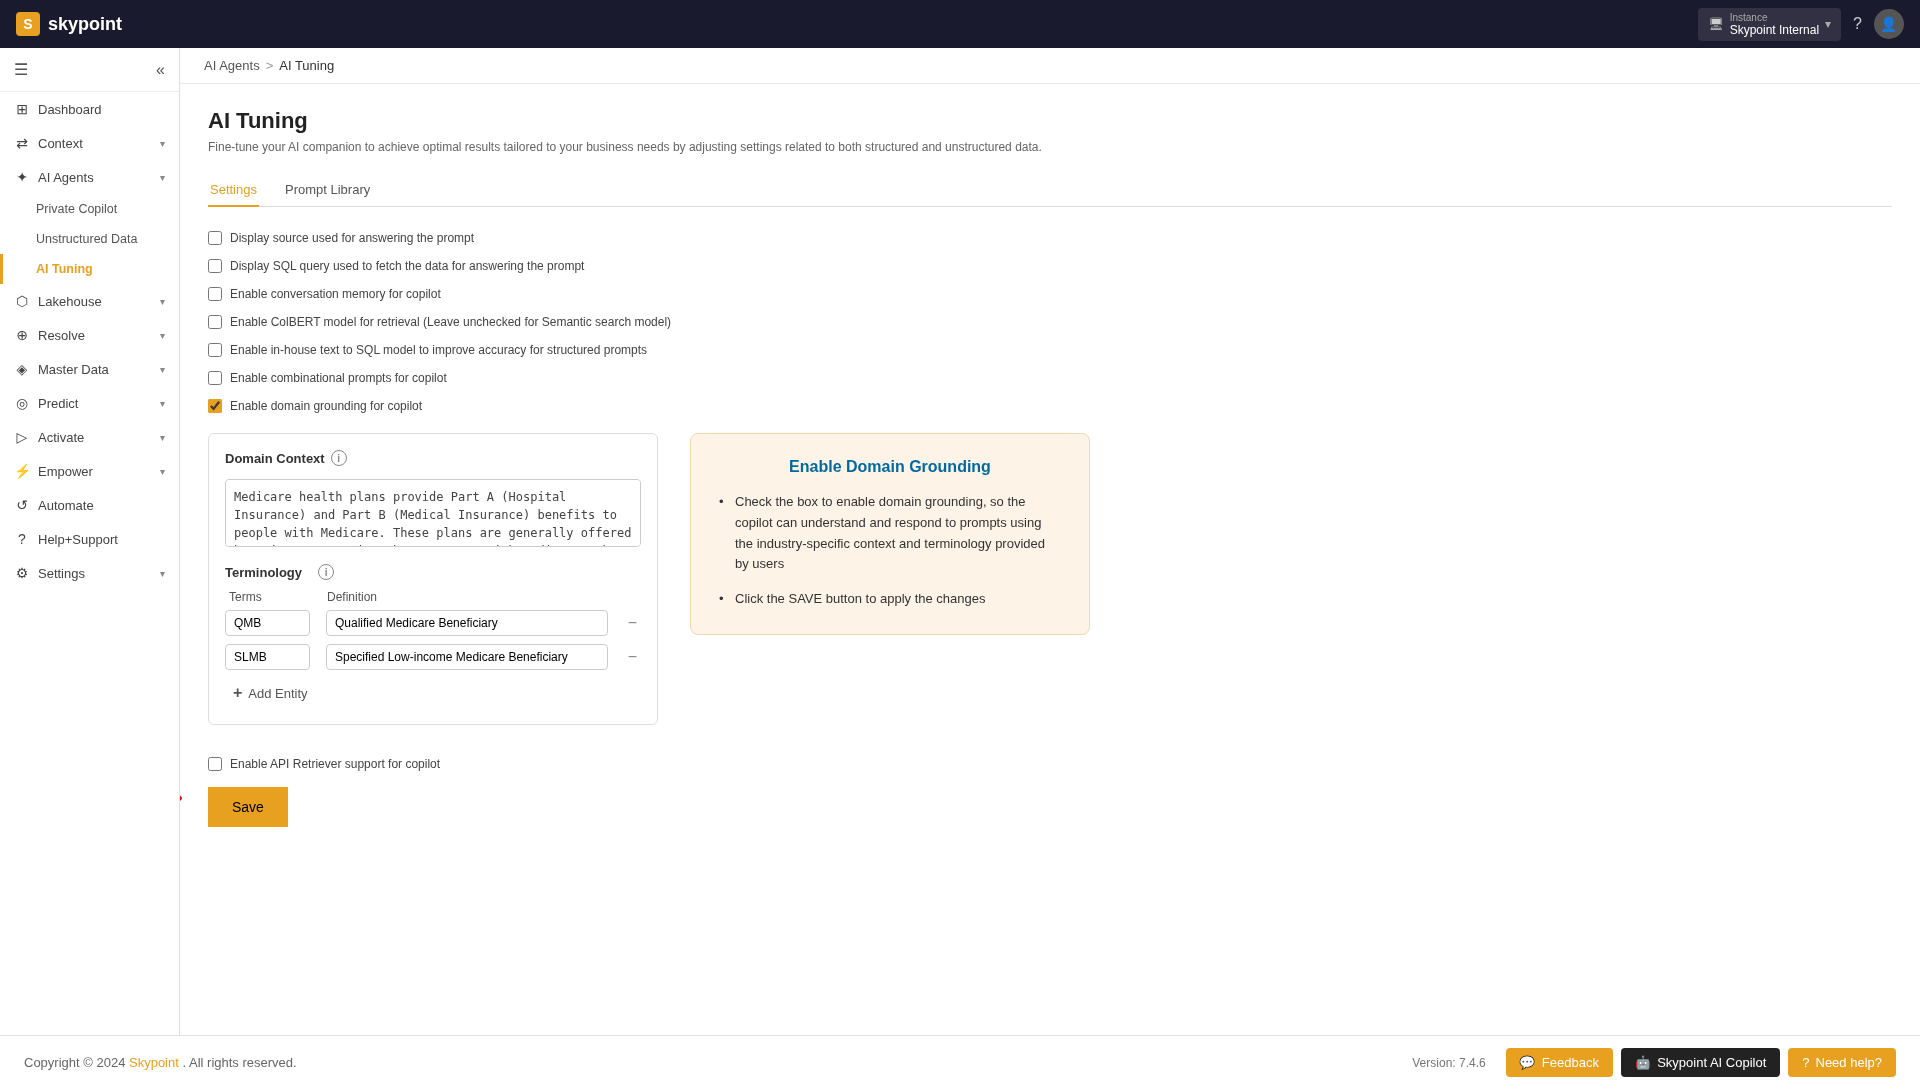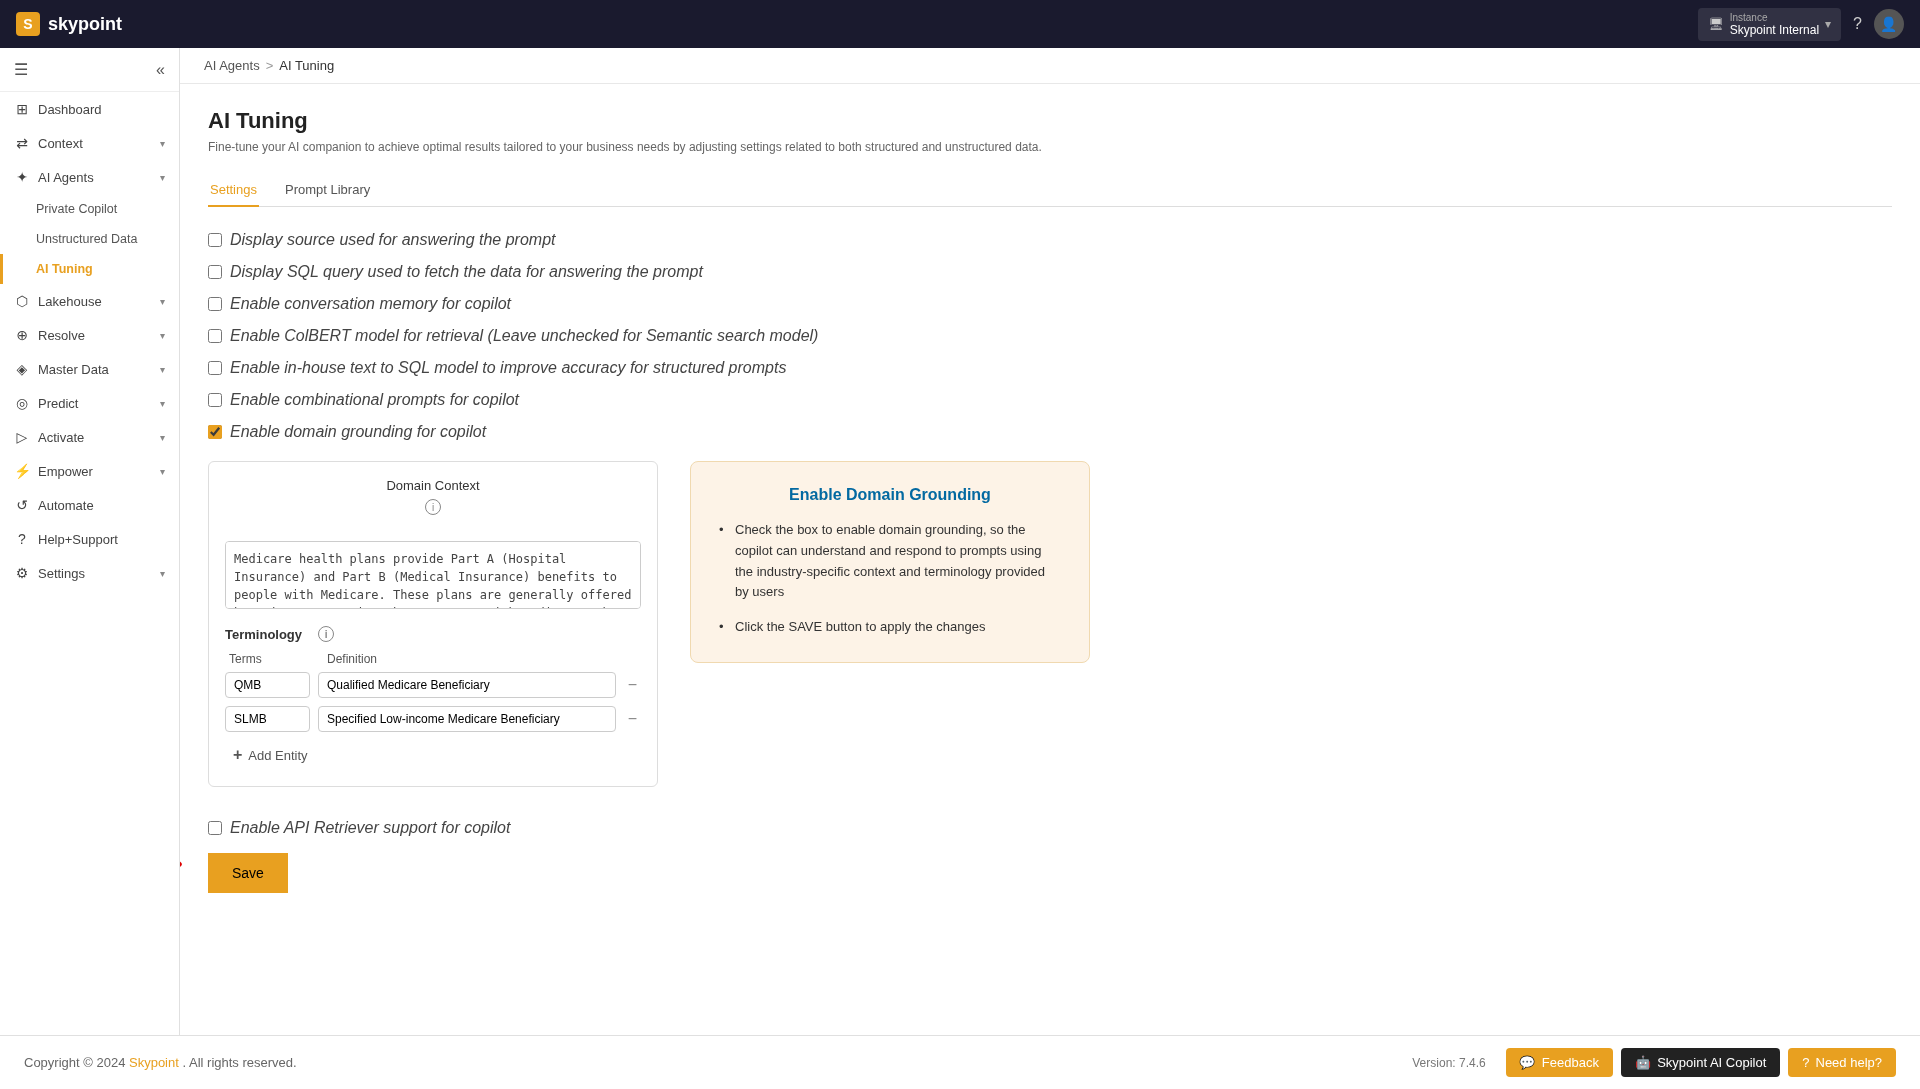--- a/index.html
+++ b/index.html
@@ -110,52 +110,52 @@
       color: #555;
       border-bottom: 2px solid transparent;
       margin-bottom: -1px;
     }
     .tab.active { color: #e8a020; border-bottom-color: #e8a020; font-weight: 500; }
 
     
     .checkbox-list { display: flex; flex-direction: column; gap: 14px; margin-bottom: 20px; }
     .checkbox-row { display: flex; align-items: center; gap: 8px; }
     .checkbox-row input[type="checkbox"] { width: 14px; height: 14px; cursor: pointer; accent-color: #e8a020; }
-    .checkbox-label { font-size: 16px; color: #444; cursor: pointer; font-style: italic; }
+    .checkbox-label { font-size: 12px; color: #444; cursor: pointer; }
 
     
     .domain-section {
       background: #fff;
       border: 1px solid #ddd;
       border-radius: 6px;
       padding: 16px;
       width: 450px;
       margin-bottom: 16px;
     }
-    .domain-section-title { font-size: 13px; font-weight: 400; color: #333; margin-bottom: 26px; display: flex; align-items: center; gap: 6px; flex-direction: column; }
+    .domain-section-title { font-size: 13px; font-weight: 700; color: #333; margin-bottom: 13px; display: flex; align-items: center; gap: 6px; }
     .info-icon { width: 16px; height: 16px; border-radius: 50%; border: 1px solid #888; display: inline-flex; align-items: center; justify-content: center; font-size: 10px; color: #888; cursor: pointer; }
 
     .domain-textarea {
       width: 100%;
       height: 68px;
       border: 1px solid #ccc;
       border-radius: 4px;
       padding: 8px;
       font-size: 12px;
       color: #444;
       resize: none;
       line-height: 1.5;
     }
 
     
     .terminology-title { font-size: 13px; font-weight: 600; color: #333; margin: 14px 0 10px; display: flex; align-items: center; gap: 16px; }
     .terminology-header { display: flex; gap: 8px; margin-bottom: 6px; font-size: 12px; color: #555; font-weight: 500; padding: 0 4px; }
     .terminology-header-terms { width: 90px; }
 
-    .terminology-row { display: flex; align-items: center; gap: 8px; margin-bottom: 8px; }
+    .terminology-row { display: flex; align-items: center; gap: 16px; margin-bottom: 8px; }
     .term-input { width: 85px; border: 1px solid #ccc; border-radius: 4px; padding: 5px 8px; font-size: 12px; }
     .def-input { flex: 1; border: 1px solid #ccc; border-radius: 4px; padding: 5px 8px; font-size: 12px; }
     .remove-btn { color: #888; cursor: pointer; font-size: 16px; border: none; background: none; padding: 2px 4px; }
 
     .add-entity-btn {
       display: flex;
       align-items: center;
       gap: 6px;
       background: none;
       border: none;

